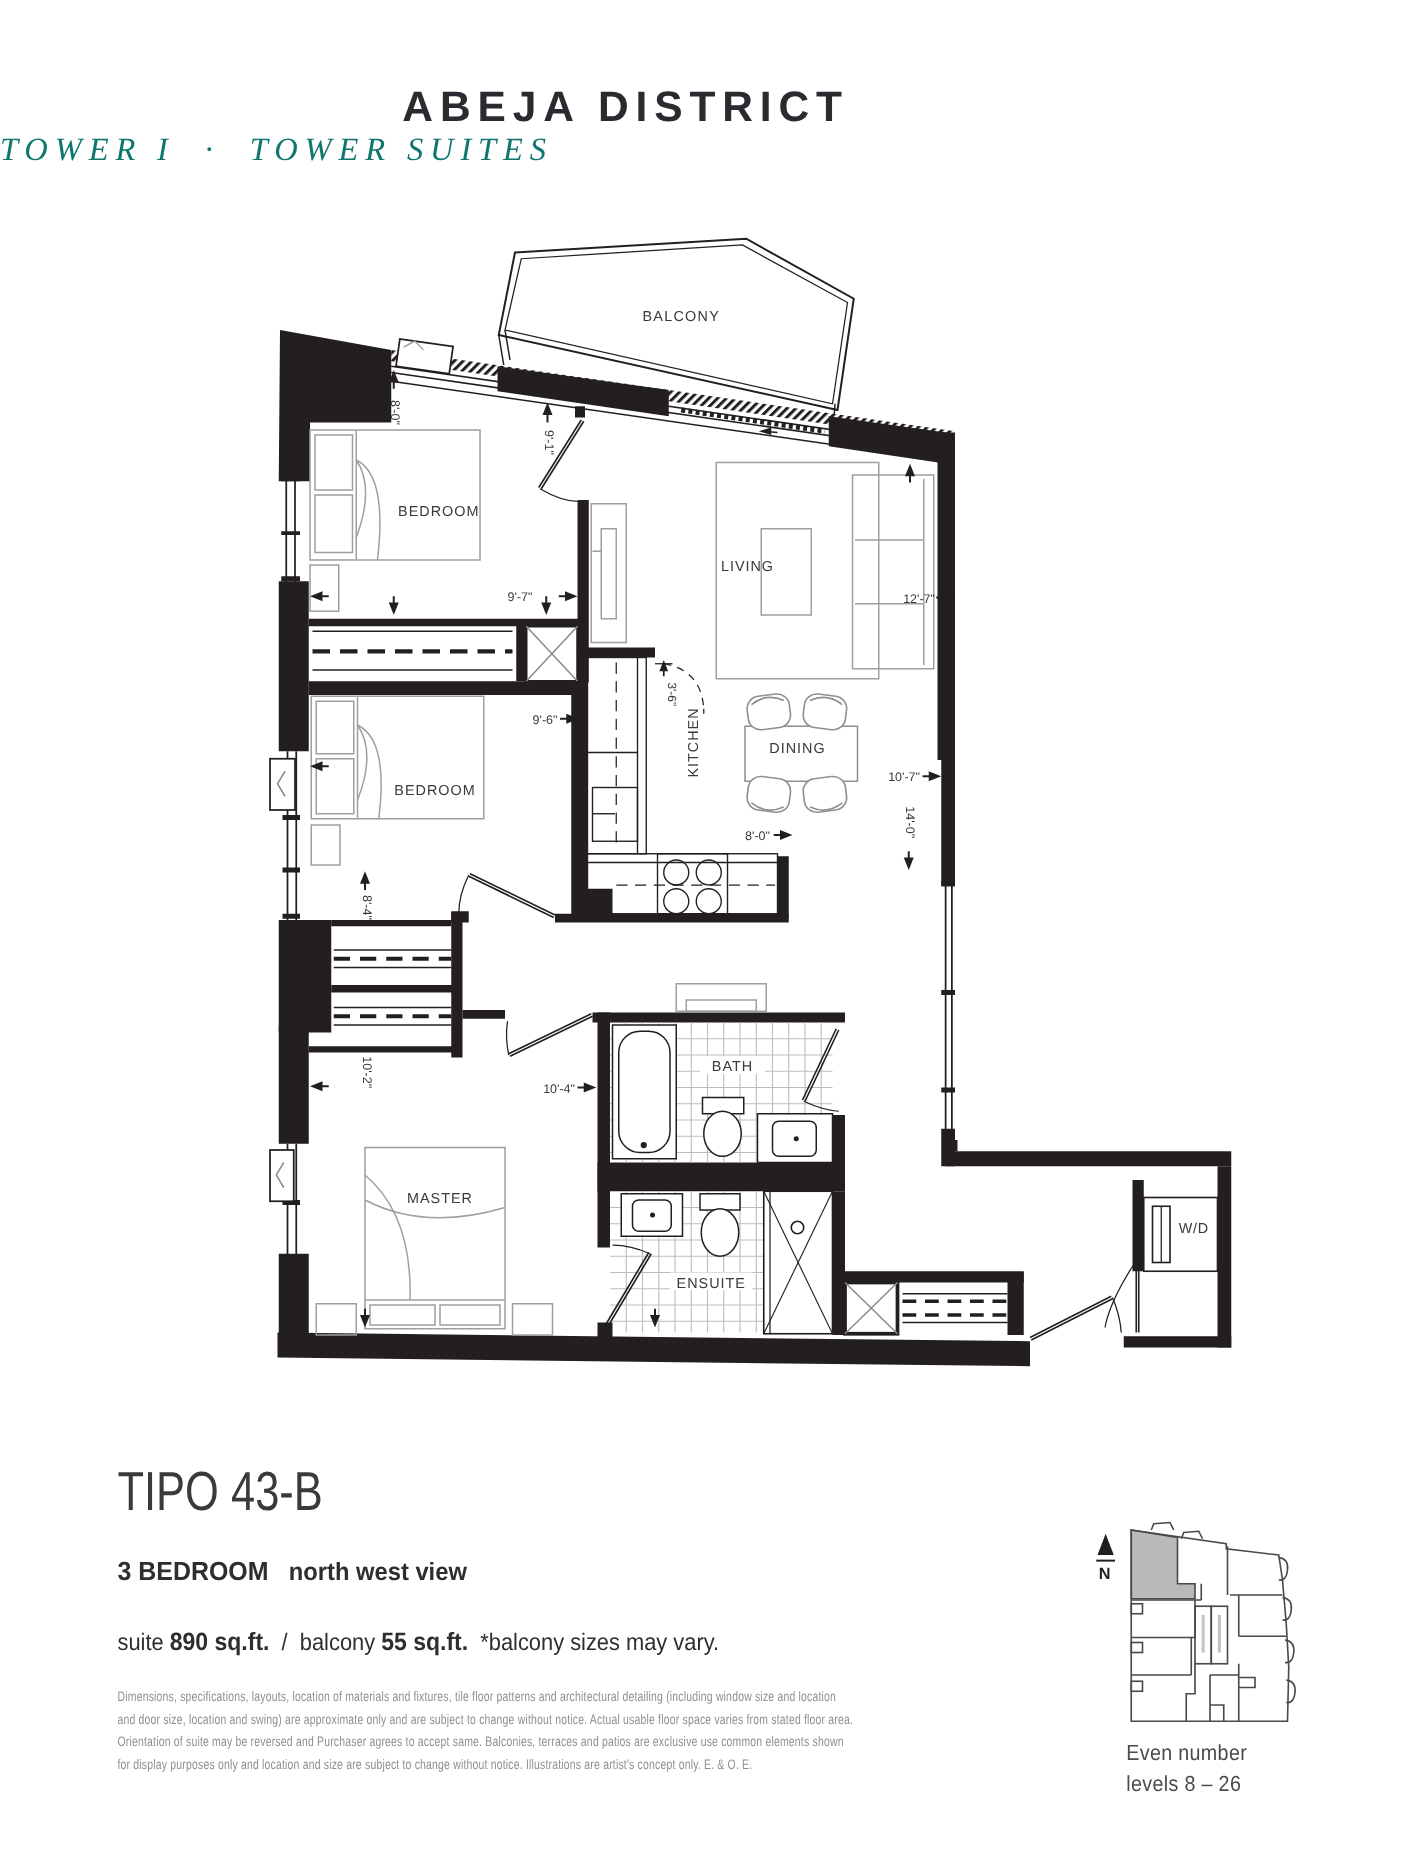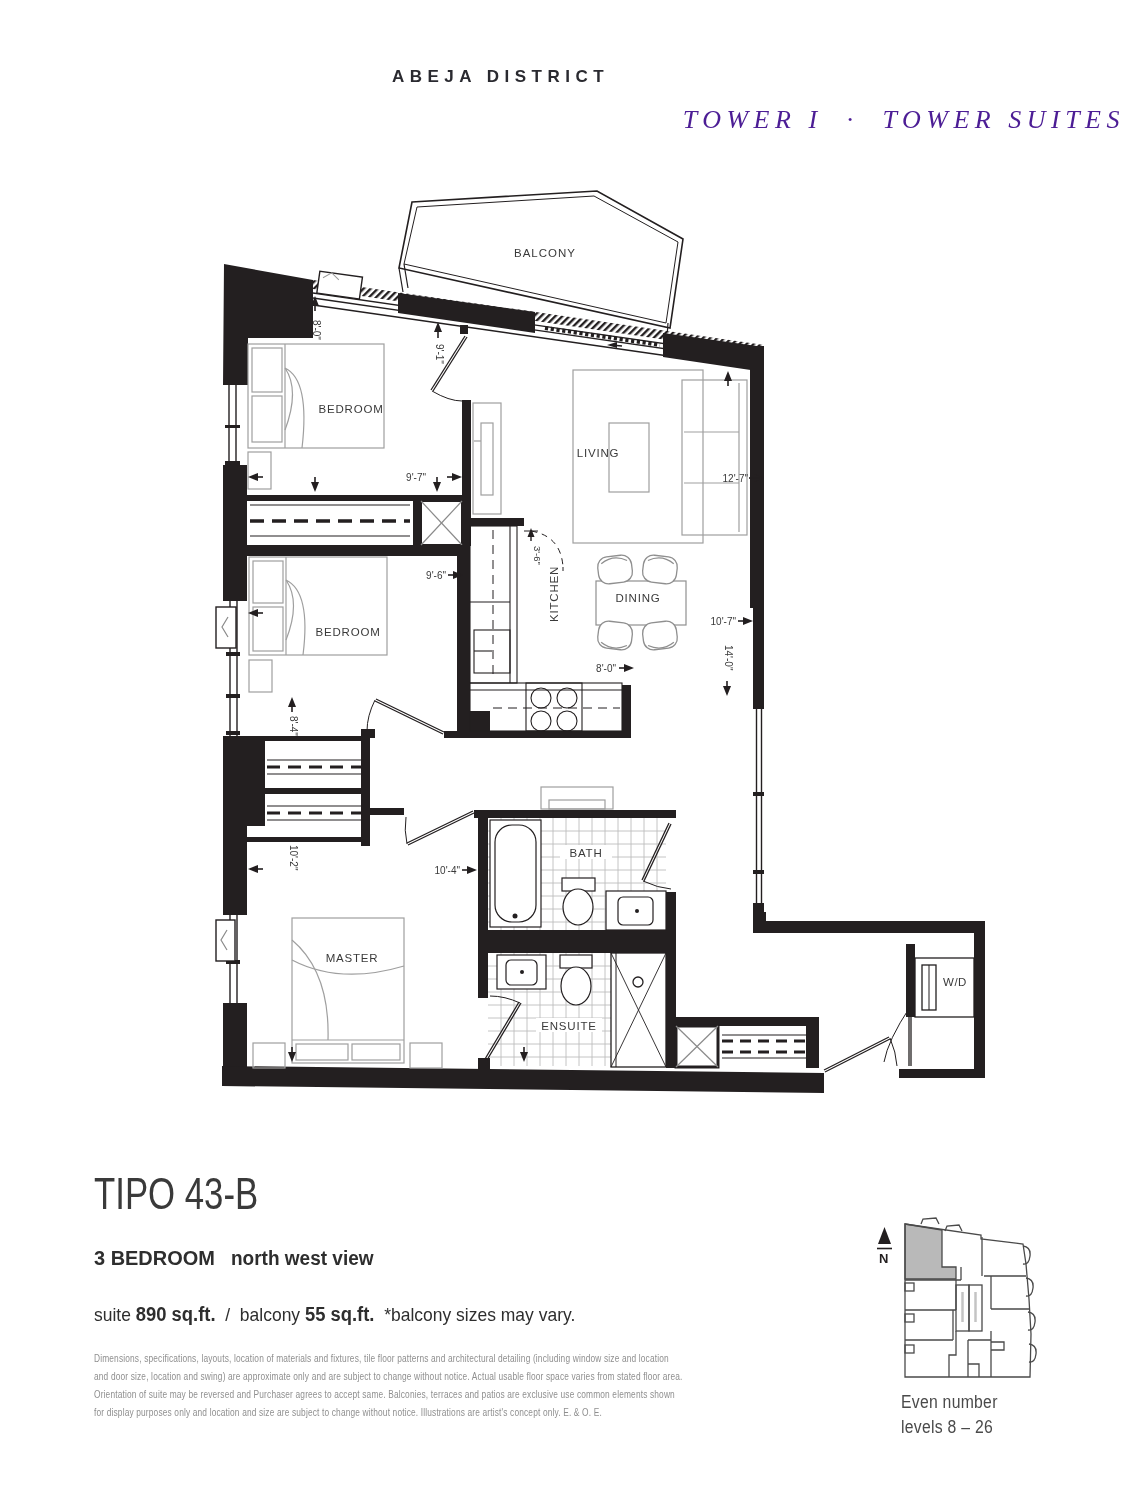--- a/index.html
+++ b/index.html
@@ -1,22 +1,22 @@
 <!DOCTYPE html>
 <html><head>
 <meta charset="utf-8">
 <style>
   html,body{margin:0;padding:0;background:#ffffff;}
   #page{position:relative;width:1125px;height:1500px;background:#ffffff;overflow:hidden;
         font-family:"Liberation Sans", sans-serif;}
   .hdr1{position:absolute;left:0;top:67px;width:1001px;text-align:center;
-        font-size:17px;font-weight:bold;letter-spacing:5.5px;color:#2a2a30;}
-  .hdr2{position:absolute;left:0;top:105px;width:1125px;text-align:right;
+        font-size:34px;font-weight:bold;letter-spacing:5.5px;color:#2a2a30;}
+  .hdr2{position:absolute;left:0;top:105px;width:1125px;text-align:left;
         font-family:"Liberation Serif", serif;font-style:italic;
-        font-size:26px;letter-spacing:5.5px;color:#4c1d95;}
+        font-size:26px;letter-spacing:5.5px;color:#0f766e;}
   .tipo{position:absolute;left:94px;top:1169px;font-size:44px;color:#3a3a3a;
         transform:scaleX(0.79);transform-origin:0 0;white-space:nowrap;}
   .bedline{position:absolute;left:94px;top:1246px;font-size:21px;font-weight:bold;color:#2e2e2e;
         transform:scaleX(0.95);transform-origin:0 0;white-space:nowrap;}
   .bedline span{margin-left:17px;font-size:20px;}
   .suiteline{position:absolute;left:94px;top:1303px;font-size:19px;color:#2e2e2e;
         transform:scaleX(0.92);transform-origin:0 0;white-space:nowrap;}
   .suiteline b{font-size:20px;}
   .disc{position:absolute;left:94px;top:1349px;font-size:11px;line-height:18px;color:#8f8f8f;
         transform:scaleX(0.76);transform-origin:0 0;white-space:nowrap;letter-spacing:0.2px;}

